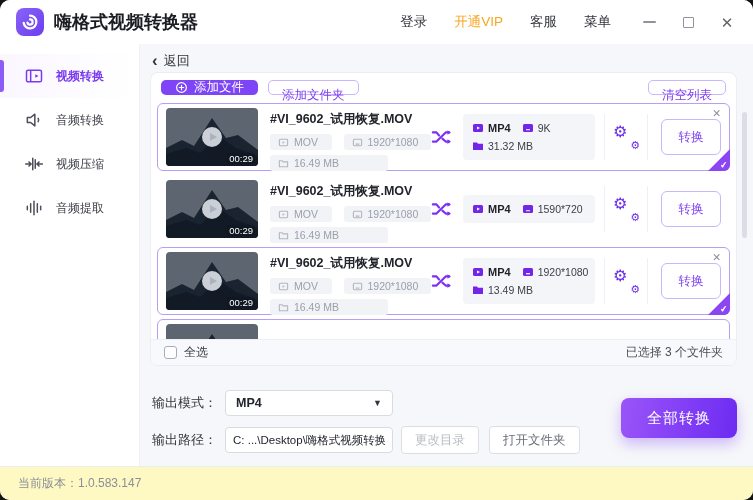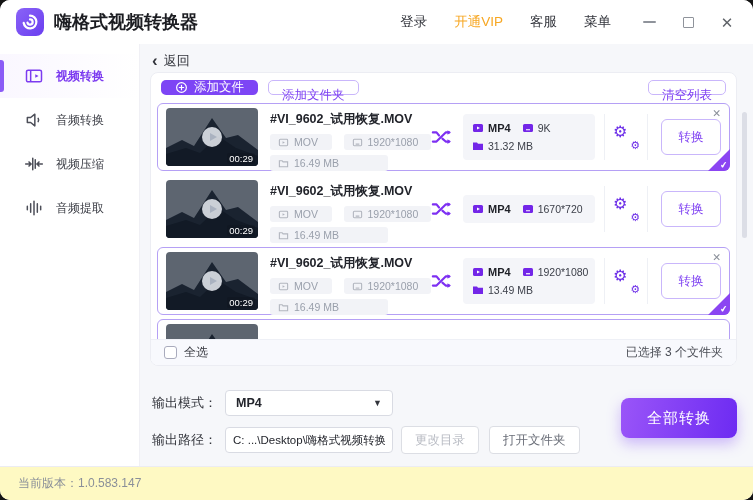--- a/index.html
+++ b/index.html
@@ -353,21 +353,21 @@
                   </span>
                   <span class="dstfmt">MP4</span>
                 </span>
               <span class="titem">
                   <span class="picon">
                     <svg width="12" height="12" viewBox="0 0 24 24">
                       <rect x="2" y="4" width="20" height="16" rx="3" fill="currentColor"></rect>
                       <path d="M8 15.5h8" stroke="#fff" stroke-width="2.4"></path>
                     </svg>
                   </span>
-                  <span>1670*720</span>
+                  <span>1590*720</span>
                 </span>
             </div>
           </div>
           <div class="vdiv"></div>
           <span class="gear">
               <span class="g1">⚙</span>
               <span class="g2">⚙</span>
             </span>
           <div class="vdiv"></div>
           <button class="convert">转换</button>

